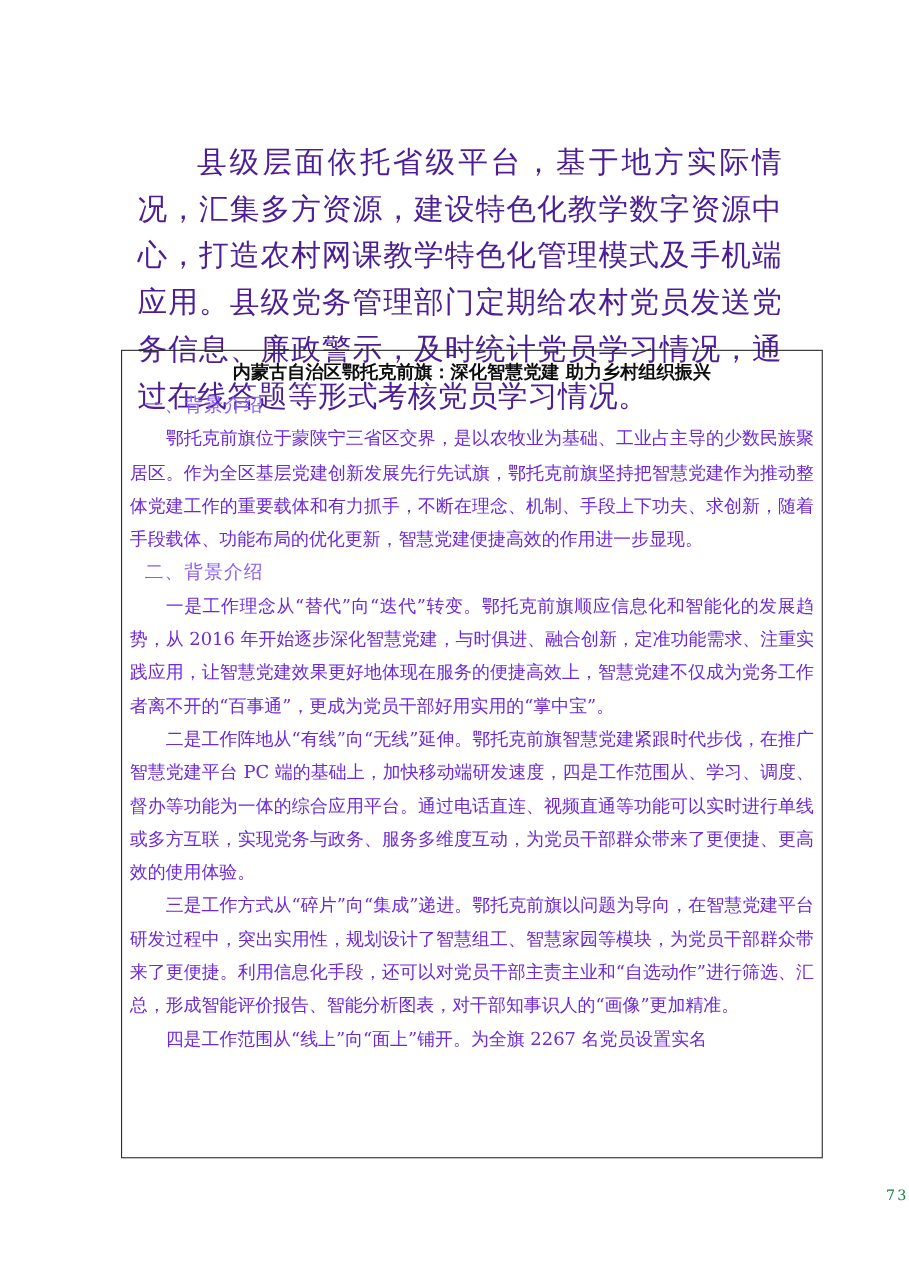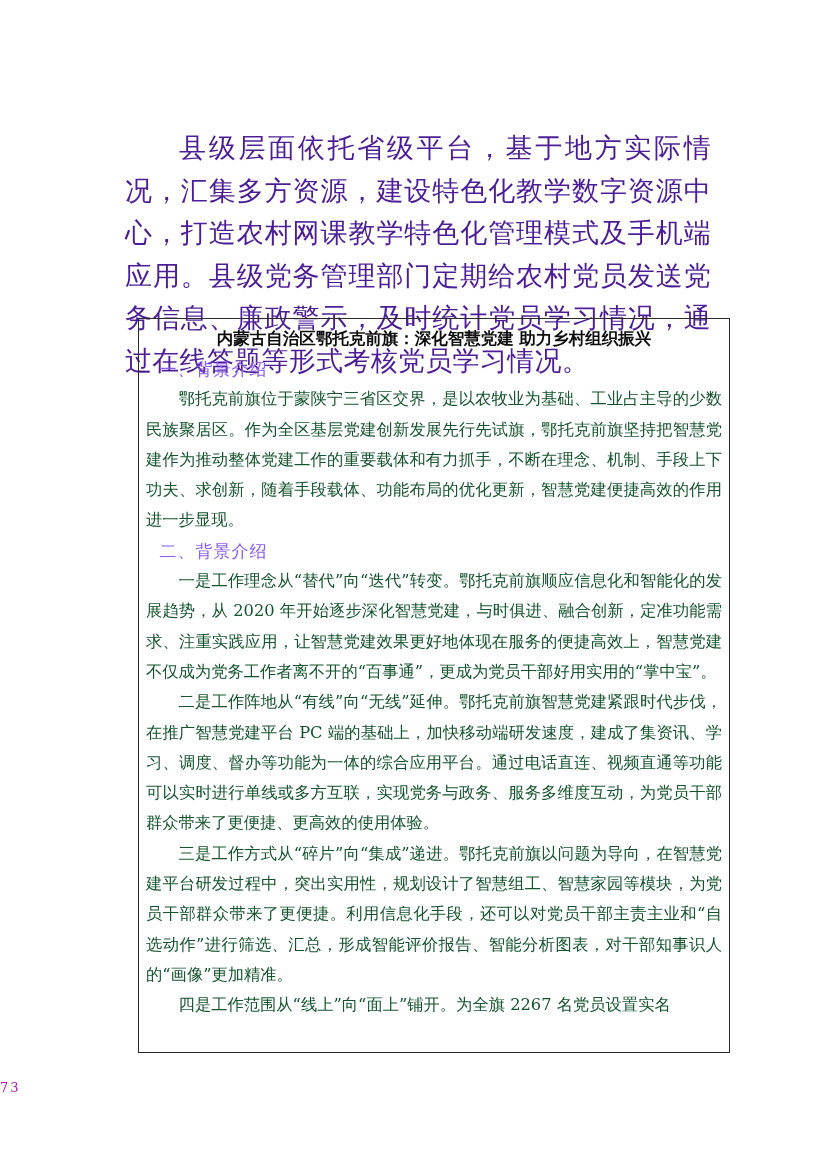--- a/index.html
+++ b/index.html
@@ -23,23 +23,23 @@
     width: 586px;
     font-size: 27px;
     line-height: 42.6px;
     text-align: justify;
     text-indent: 2em;
     letter-spacing: 0.3px;
     color: #4c1d95;
   }
   .case-box {
     position: absolute;
-    left: 138px;
+    left: 110px;
     top: 318px;
-    width: 592px;
+    width: 638px;
     height: 735px;
     box-sizing: border-box;
     border: 1.5px solid #2a2a2a;
     padding: 5px 7px 16px 7px;
     overflow: hidden;
   }
   .case-title {
     font-family: "DejaVu Sans", "Liberation Sans", sans-serif;
     font-weight: bold;
     font-size: 16.5px;
@@ -55,53 +55,53 @@
     text-indent: 0.8em;
     color: #8b5cf6;
     letter-spacing: 1px;
   }
   .case-para {
     margin: 0;
     font-size: 16.3px;
     line-height: 30.3px;
     text-align: justify;
     text-indent: 2em;
-    color: #14532d;
+    color: #6d28d9;
   }
   .page-number {
     position: absolute;
     left: 0;
     top: 1080px;
     width: 100%;
-    text-align: left;
+    text-align: right;
     font-size: 13px;
-    color: #a21caf;
+    color: #15803d;
     letter-spacing: 2px;
   }
 </style>
 </head>
 <body>
 
 <div class="page">
 
   <p class="intro">县级层面依托省级平台，基于地方实际情况，汇集多方资源，建设特色化教学数字资源中心，打造农村网课教学特色化管理模式及手机端应用。县级党务管理部门定期给农村党员发送党务信息、廉政警示，及时统计党员学习情况，通过在线答题等形式考核党员学习情况。</p>
 
   <div class="case-box">
 
     <div class="case-title">内蒙古自治区鄂托克前旗：深化智慧党建 助力乡村组织振兴</div>
 
     <div class="section-heading">一、背景介绍</div>
 
     <p class="case-para">鄂托克前旗位于蒙陕宁三省区交界，是以农牧业为基础、工业占主导的少数民族聚居区。作为全区基层党建创新发展先行先试旗，鄂托克前旗坚持把智慧党建作为推动整体党建工作的重要载体和有力抓手，不断在理念、机制、手段上下功夫、求创新，随着手段载体、功能布局的优化更新，智慧党建便捷高效的作用进一步显现。</p>
 
     <div class="section-heading">二、背景介绍</div>
 
-    <p class="case-para">一是工作理念从“替代”向“迭代”转变。鄂托克前旗顺应信息化和智能化的发展趋势，从 2020 年开始逐步深化智慧党建，与时俱进、融合创新，定准功能需求、注重实践应用，让智慧党建效果更好地体现在服务的便捷高效上，智慧党建不仅成为党务工作者离不开的“百事通”，更成为党员干部好用实用的“掌中宝”。</p>
+    <p class="case-para">一是工作理念从“替代”向“迭代”转变。鄂托克前旗顺应信息化和智能化的发展趋势，从 2016 年开始逐步深化智慧党建，与时俱进、融合创新，定准功能需求、注重实践应用，让智慧党建效果更好地体现在服务的便捷高效上，智慧党建不仅成为党务工作者离不开的“百事通”，更成为党员干部好用实用的“掌中宝”。</p>
 
-    <p class="case-para">二是工作阵地从“有线”向“无线”延伸。鄂托克前旗智慧党建紧跟时代步伐，在推广智慧党建平台 PC 端的基础上，加快移动端研发速度，建成了集资讯、学习、调度、督办等功能为一体的综合应用平台。通过电话直连、视频直通等功能可以实时进行单线或多方互联，实现党务与政务、服务多维度互动，为党员干部群众带来了更便捷、更高效的使用体验。</p>
+    <p class="case-para">二是工作阵地从“有线”向“无线”延伸。鄂托克前旗智慧党建紧跟时代步伐，在推广智慧党建平台 PC 端的基础上，加快移动端研发速度，四是工作范围从、学习、调度、督办等功能为一体的综合应用平台。通过电话直连、视频直通等功能可以实时进行单线或多方互联，实现党务与政务、服务多维度互动，为党员干部群众带来了更便捷、更高效的使用体验。</p>
 
     <p class="case-para">三是工作方式从“碎片”向“集成”递进。鄂托克前旗以问题为导向，在智慧党建平台研发过程中，突出实用性，规划设计了智慧组工、智慧家园等模块，为党员干部群众带来了更便捷。利用信息化手段，还可以对党员干部主责主业和“自选动作”进行筛选、汇总，形成智能评价报告、智能分析图表，对干部知事识人的“画像”更加精准。</p>
 
     <p class="case-para">四是工作范围从“线上”向“面上”铺开。为全旗 2267 名党员设置实名</p>
 
   </div>
 
   <div class="page-number">73</div>
 
 </div>

